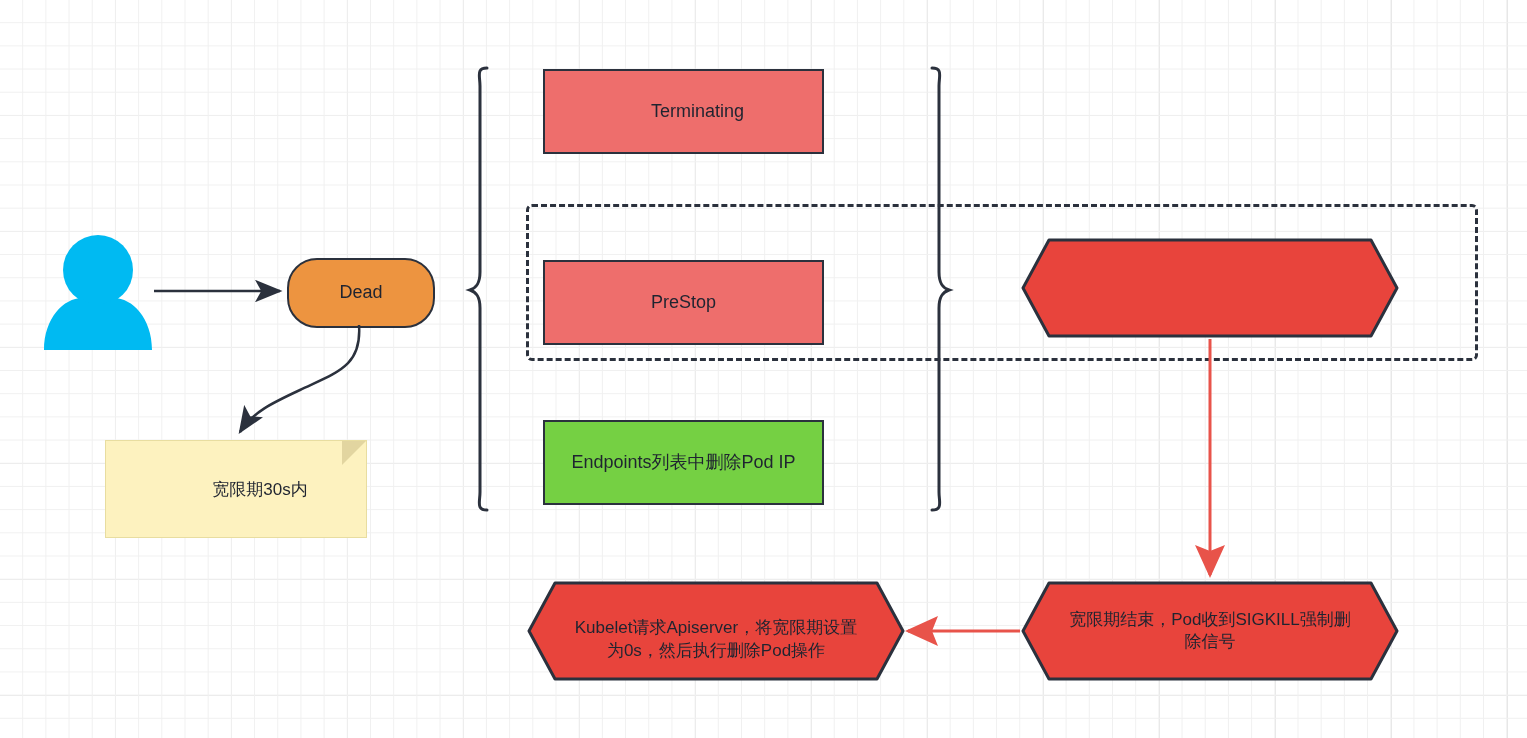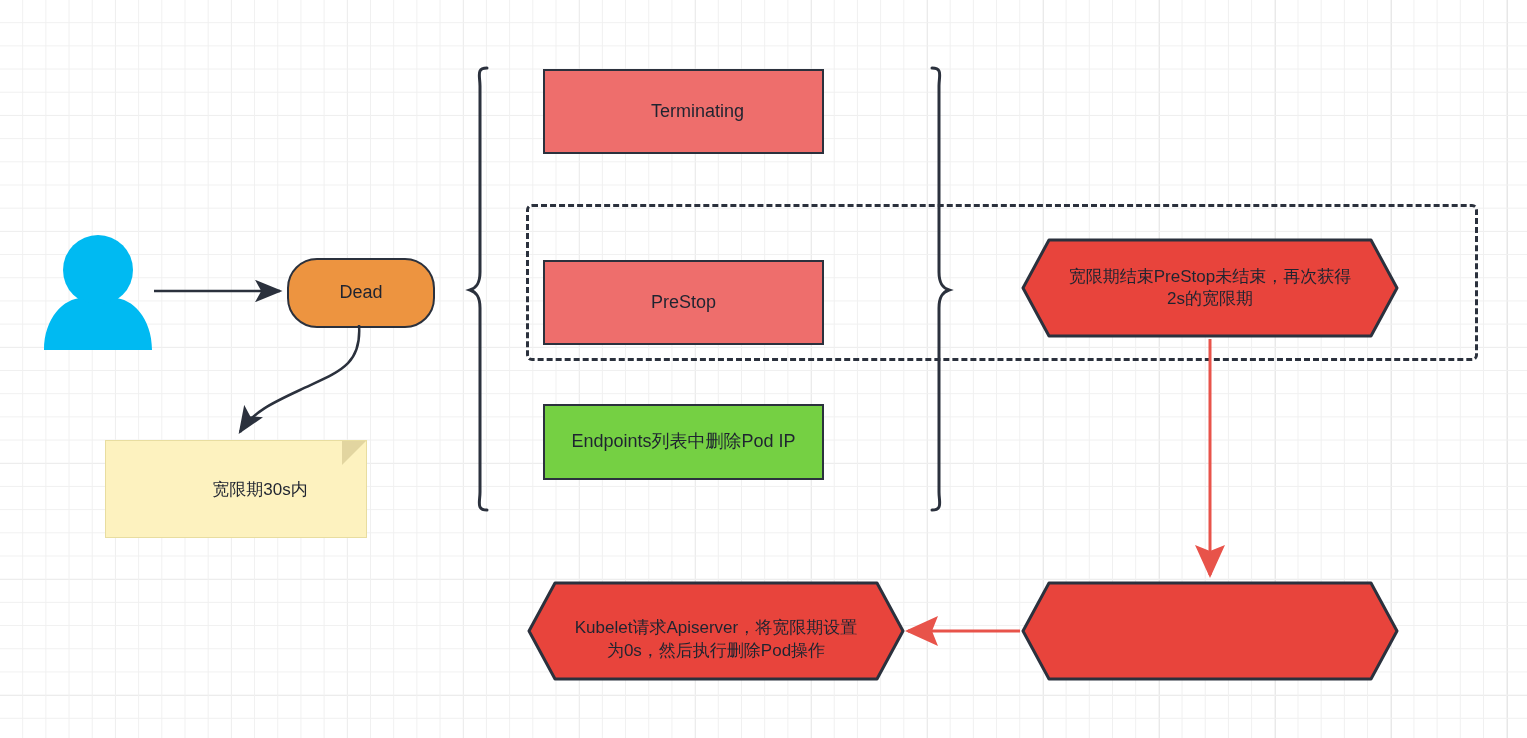--- a/index.html
+++ b/index.html
@@ -134,34 +134,34 @@
               border:3px dashed #2b313d; border-radius:6px; box-sizing:border-box;"></div>
 
   <div class="node rect-node rect-red t18" style="left:543px; top:69px; width:281px; height:85px;padding-left:28px;">
     <span>Terminating</span>
   </div>
 
   <div class="node rect-node rect-red t18" style="left:543px; top:260px; width:281px; height:85px;">
     <span>PreStop</span>
   </div>
 
-  <div class="node rect-node rect-green t18" style="left:543px; top:404px; width:281px; height:76px; padding:0 8px;">
+  <div class="node rect-node rect-green t18" style="left:543px; top:420px; width:281px; height:85px; padding:0 8px;">
     <span>Endpoints列表中删除Pod IP</span>
   </div>
 
   <svg class="hex-svg" style="left:1021px; top:238px;" width="378" height="100" viewBox="0 0 378 100">
     <polygon points="28,2 350,2 376,50 350,98 28,98 2,50" fill="#e8443c" stroke="#2b313d" stroke-width="3" stroke-linejoin="round"></polygon>
   </svg>
-  <div class="hex-label t17" style="left:1021px; top:238px; width:378px; height:100px;">
-    <span>宽限期结束PreStop未结束，再次获得2s的宽限期</span>
-  </div>
 
   <svg class="hex-svg" style="left:1021px; top:581px;" width="378" height="100" viewBox="0 0 378 100">
     <polygon points="28,2 350,2 376,50 350,98 28,98 2,50" fill="#e8443c" stroke="#2b313d" stroke-width="3" stroke-linejoin="round"></polygon>
   </svg>
+  <div class="hex-label t17" style="left:1021px; top:581px; width:378px; height:100px;">
+    <span>宽限期结束，Pod收到SIGKILL强制删除信号</span>
+  </div>
 
   <svg class="hex-svg" style="left:527px; top:581px;" width="378" height="100" viewBox="0 0 378 100">
     <polygon points="28,2 350,2 376,50 350,98 28,98 2,50" fill="#e8443c" stroke="#2b313d" stroke-width="3" stroke-linejoin="round"></polygon>
   </svg>
   <div class="hex-label t17" style="left:527px; top:581px; width:378px; height:117px;">
     <span>Kubelet请求Apiserver，将宽限期设置为0s，然后执行删除Pod操作</span>
   </div>
 
   <svg class="overlay">
     <defs>

